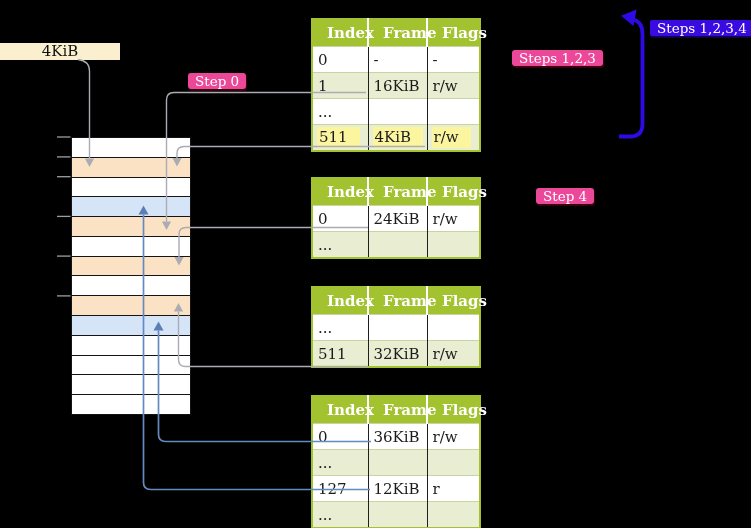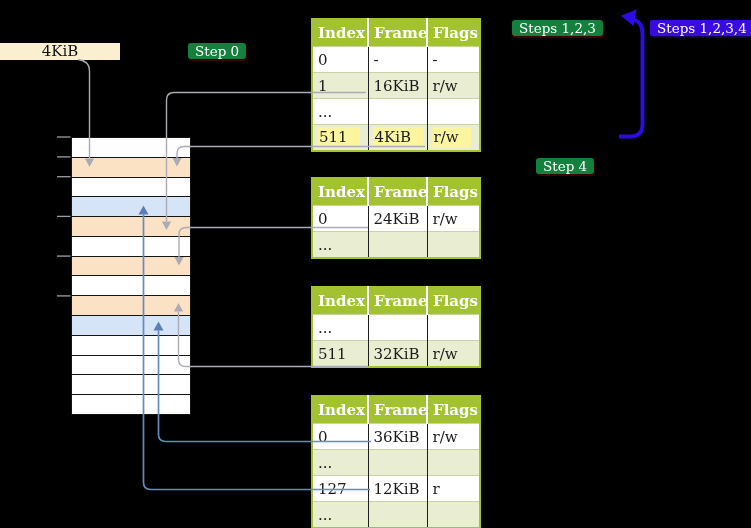--- a/index.html
+++ b/index.html
@@ -6,21 +6,21 @@
   #canvas{position:relative;width:751px;height:528px;background:#000;overflow:hidden;
           font-family:"DejaVu Serif", "Liberation Serif", serif;}
 
   
   .cr3{position:absolute;left:0;top:43px;width:120px;height:17px;background:#FAEFCE;
        color:#111;font-size:15px;line-height:17px;text-align:center;z-index:2;}
 
   
   .badge{position:absolute;color:#fff;font-size:13.5px;line-height:16px;padding:0 7px;
          border-radius:3px;z-index:2;white-space:nowrap;}
-  .badge.crimson{background:#15803d;box-shadow:1px 2px 0 rgba(70,0,14,.85);}
+  .badge.crimson{background:#ec4899;box-shadow:1px 2px 0 rgba(70,0,14,.85);margin-top:30px;}
   .badge.blue{background:#3A0BE0;box-shadow:1px 2px 0 rgba(16,2,90,.85);border-radius:2px;}
   .b-step0{left:188px;top:43px;}
   .b-steps123{left:512px;top:20px;}
   .b-steps1234{left:650px;top:20px;}
   .b-step4{left:536px;top:158px;}
 
   
   .memcol{position:absolute;left:71px;top:137px;width:118px;height:276px;
           border:1px solid #141414;display:flex;flex-direction:column;z-index:1;}
   .mrow{flex:1;border-bottom:1px solid #141414;}
@@ -30,21 +30,21 @@
   .mrow.blue{background:#D6E4F7;}
 
   
   .ptable{position:absolute;left:311px;width:170px;border-collapse:collapse;table-layout:fixed;
           background:#fff;border:2px solid #A3C22F;z-index:1;}
   .ptable.t1{top:18px;}
   .ptable.t2{top:177px;}
   .ptable.t3{top:286px;}
   .ptable.t4{top:395px;}
   .ptable th{background:#A3C22F;color:#fff;font-weight:bold;font-size:15px;text-align:left;
-             height:26px;padding:0 0 0 5px;border-right:2px solid #fff;}
+             height:26px;padding:0 0 0 14px;border-right:2px solid #fff;}
   .ptable th:last-child{border-right:none;}
   .ptable td{height:25px;font-size:15px;color:#1b1b1b;padding:0 0 0 5px;
              border-right:1px solid #1f1f1f;border-top:1px solid #c9d4a4;overflow:hidden;}
   .ptable td:last-child{border-right:none;}
   .ptable tr.shaded td{background:#E9EED3;}
   .hl{display:inline-block;background:#FBF5A0;padding:1px 12px 2px 2px;margin-left:-1px;}
 
   .overlay{position:absolute;left:0;top:0;z-index:3;pointer-events:none;}
 </style>
 </head>

